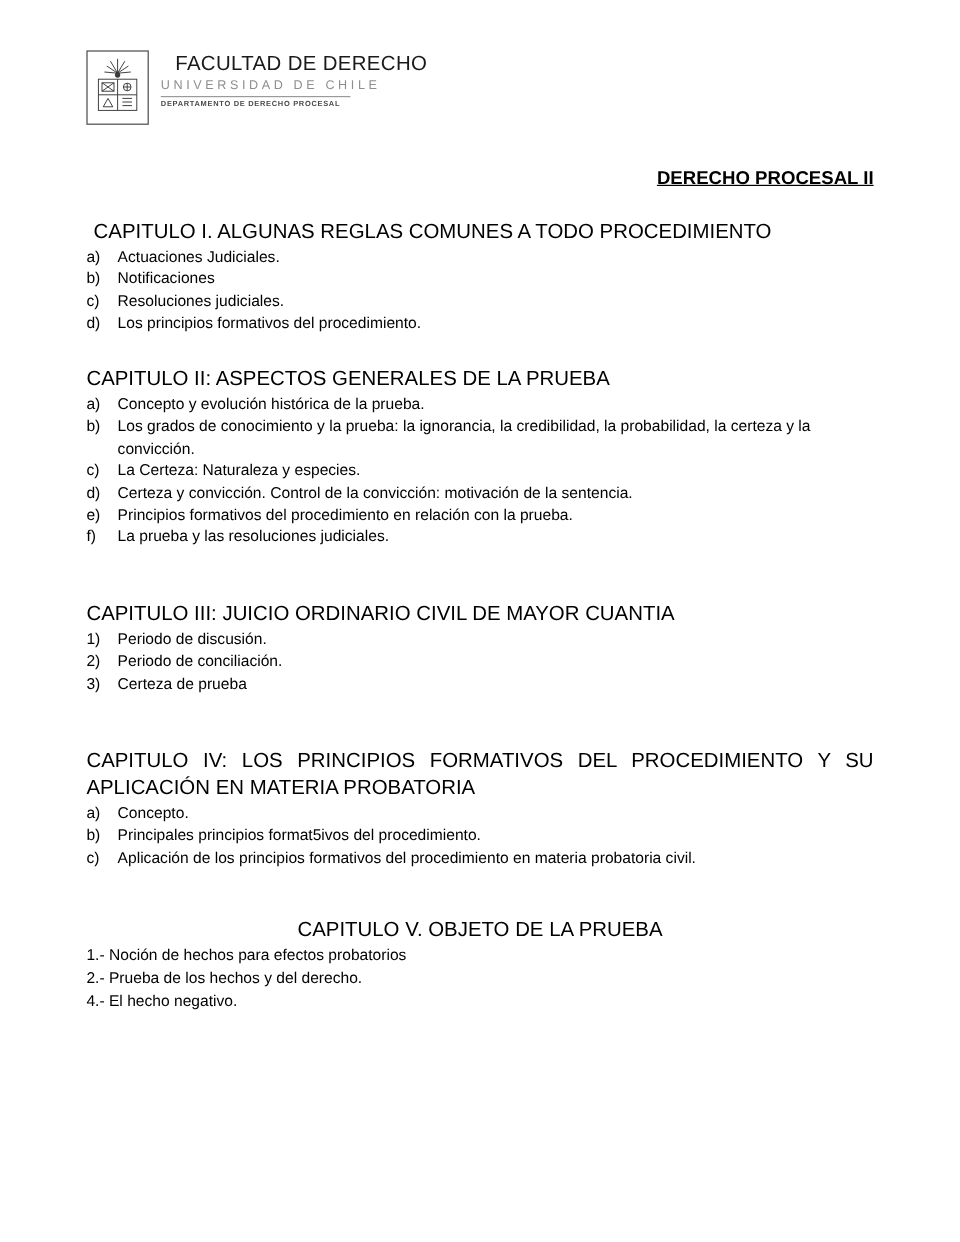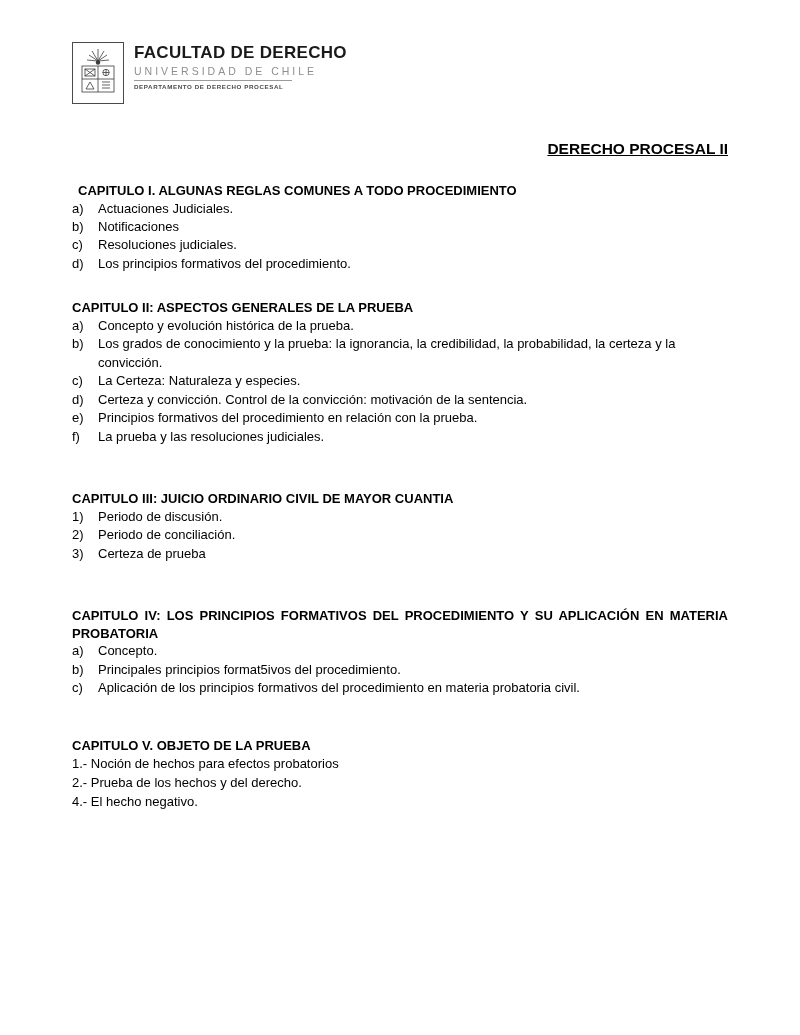--- a/index.html
+++ b/index.html
@@ -46,24 +46,25 @@
     right: 5px;
     bottom: 5px;
   }
   .crest svg { display: block; }
   .lh-text {
     margin-left: 10px;
     padding-top: 4px;
   }
   .lh-title {
     font-size: 17px;
-    font-weight: bold;
+    font-weight: normal;
     letter-spacing: 0.3px;
     color: #1a1a1a;
     line-height: 1.05;
+    margin-left: 12px;
   }
   .lh-sub {
     font-size: 10.5px;
     letter-spacing: 3.0px;
     color: #8e8e8e;
     margin-top: 3px;
   }
   .lh-rule {
     border-top: 1px solid #9a9a9a;
     margin-top: 3px;
@@ -86,29 +87,29 @@
     margin-top: 22px;
   }
   .doc-subtitle {
     text-align: center;
     font-size: 13px;
     font-weight: bold;
     text-decoration: underline;
     margin-top: 30px;
   }
   .chapter {
-    font-size: 13px;
-    font-weight: bold;
+    font-size: 17px;
+    font-weight: normal;
     line-height: 1.35;
   }
   .chapter.c1 { margin-top: 24px; margin-left: 6px; }
   .chapter.c2 { margin-top: 26px; }
   .chapter.c3 { margin-top: 44px; }
   .chapter.c4 { margin-top: 44px; text-align: justify; }
-  .chapter.c5 { margin-top: 40px; }
+  .chapter.c5 { margin-top: 40px; text-align: center; }
 
   
   ol.alpha, ol.num {
     margin: 0;
     padding: 0;
     list-style: none;
   }
   ol.alpha li, ol.num li {
     font-size: 13px;
     line-height: 1.42;

